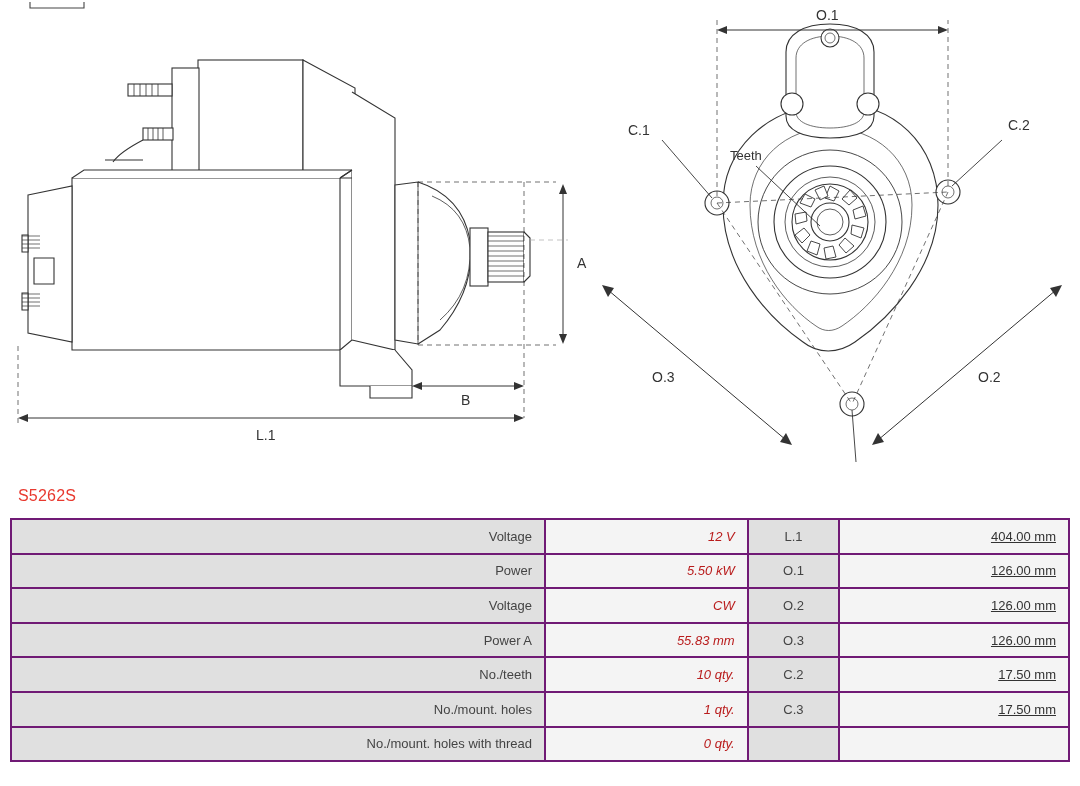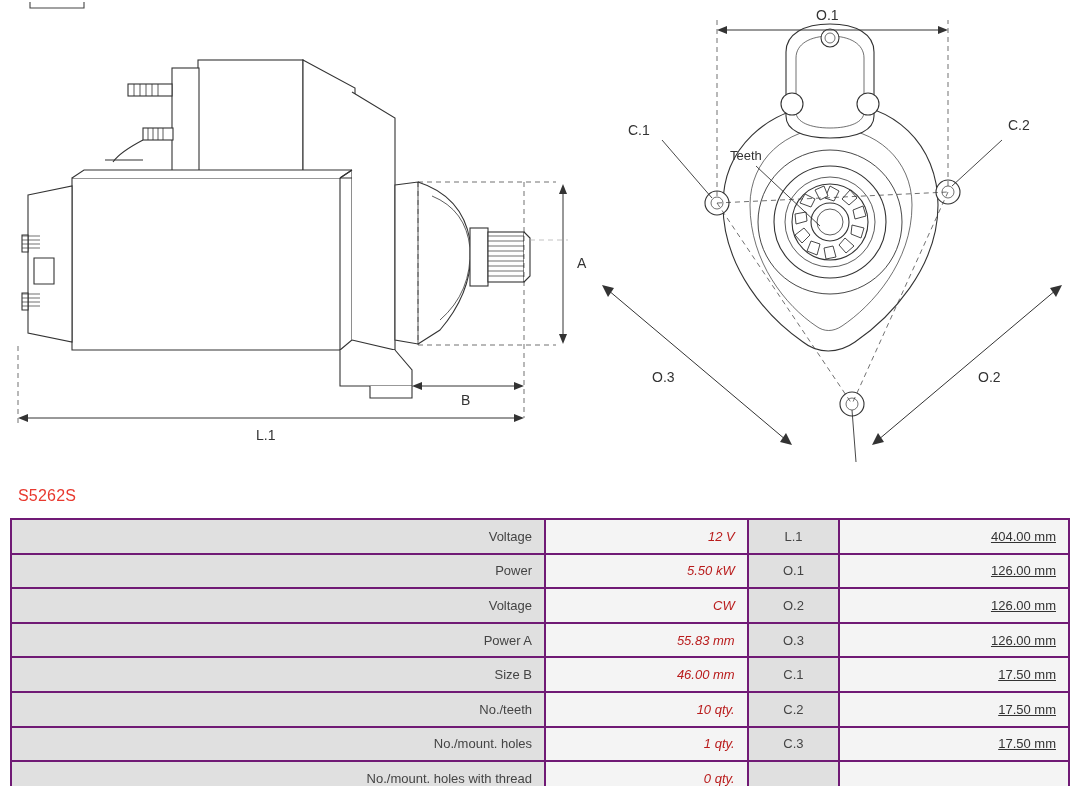--- a/index.html
+++ b/index.html
@@ -267,26 +267,20 @@
         <td class="c-code">O.2</td>
         <td class="c-dim">126.00 mm</td>
       </tr>
       <tr>
         <td class="c-label">Power A</td>
         <td class="c-value">55.83 mm</td>
         <td class="c-code">O.3</td>
         <td class="c-dim">126.00 mm</td>
       </tr>
       <tr>
-        <td class="c-label">Size B</td>
-        <td class="c-value">46.00 mm</td>
-        <td class="c-code">C.1</td>
-        <td class="c-dim">17.50 mm</td>
-      </tr>
-      <tr>
         <td class="c-label">No./teeth</td>
         <td class="c-value">10 qty.</td>
         <td class="c-code">C.2</td>
         <td class="c-dim">17.50 mm</td>
       </tr>
       <tr>
         <td class="c-label">No./mount. holes</td>
         <td class="c-value">1 qty.</td>
         <td class="c-code">C.3</td>
         <td class="c-dim">17.50 mm</td>

